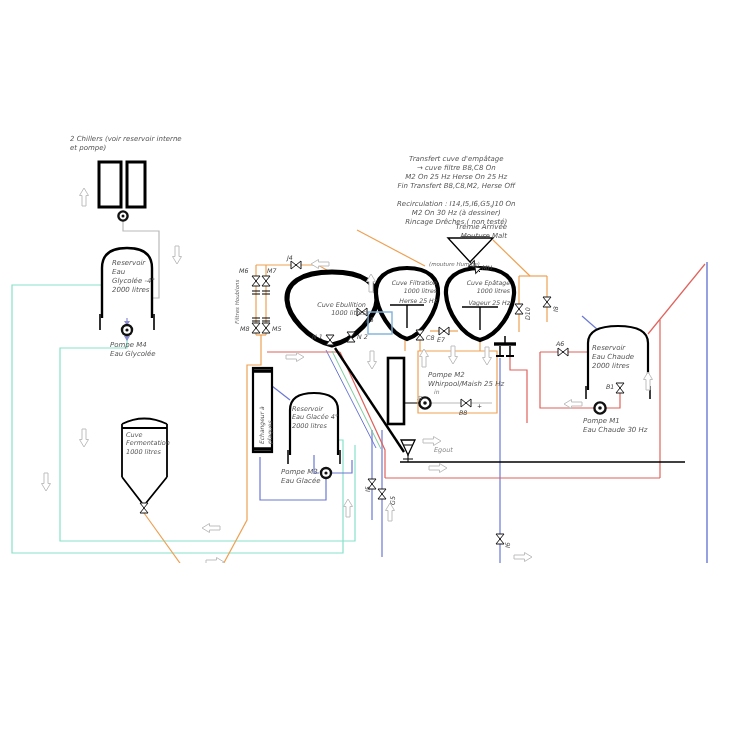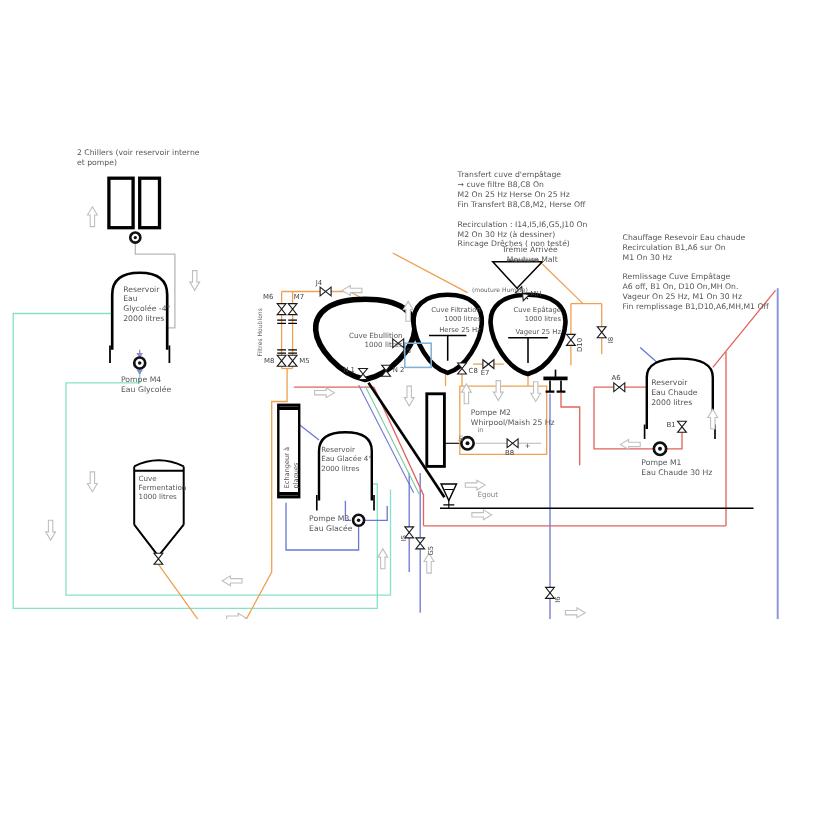--- a/index.html
+++ b/index.html
@@ -1,17 +1,17 @@
 <!DOCTYPE html>
 <html><head>
 <meta charset="utf-8">
 <style>
   html,body{margin:0;padding:0;background:#fff;}
   #canvas{position:relative;width:750px;height:563px;background:#fff;overflow:hidden;
-          font-family:"DejaVu Sans",sans-serif;}
+          font-family:"DejaVu Sans",sans-serif;font-style:italic;}
   svg{position:absolute;left:0;top:0;}
   .lbl{position:absolute;font-size:7px;color:#555;line-height:1.28;white-space:pre-line;}
   .sm{font-size:6px;color:#777;}
   .xs{font-size:5.5px;color:#666;}
   .ctr{text-align:right;}
   .vlabel{position:absolute;font-size:6.3px;color:#444;white-space:pre;}
   .rot{transform:rotate(-90deg);transform-origin:0 0;}
   .wm{position:absolute;font-size:14px;color:#000;font-family:"Liberation Sans",sans-serif;}
   .struck{text-decoration:line-through;}
   .vsym{fill:#fff;stroke:#1a1a1a;stroke-width:1;}
@@ -285,36 +285,28 @@
     <use href="#arrow" class="arr" transform="translate(46,482) rotate(180)"></use>
     <use href="#arrow" class="arr" transform="translate(84,438) rotate(180)"></use>
     <use href="#arrow" class="arr" transform="translate(211,528) rotate(270)"></use>
     <use href="#arrow" class="arr" transform="translate(215,562) rotate(90)"></use>
     <use href="#arrow" class="arr" transform="translate(523,557) rotate(90)"></use>
   </g>
 </svg>
 
 <div class="lbl" style="left:70px;top:135px;">2 Chillers  (voir reservoir interne
 et pompe)</div>
-<div class="lbl" style="left:416px;top:155px;">Transfert cuve d'empâtage
+<div class="lbl" style="left:397px;top:155px;text-align:center;">Transfert cuve d'empâtage
 → cuve filtre B8,C8 On
 M2 On 25 Hz Herse On 25 Hz
 Fin Transfert B8,C8,M2, Herse Off
 
 Recirculation : I14,I5,I6,G5,J10 On
 M2 On 30 Hz (à dessiner)
 Rincage Drêches ( non testé)</div>
-<div class="lbl" style="left:566px;top:212px;">Chauffage Resevoir Eau chaude
-Recirculation B1,A6 sur On
-M1 On 30 Hz
-
-Remlissage Cuve Empâtage
-A6 off, B1 On, D10 On,MH On.
-Vageur On 25 Hz, M1 On 30 Hz
-Fin remplissage B1,D10,A6,MH,M1 Off</div>
 <div class="lbl sm" style="left:88px;top:580px;">Arrivée Eau Froide PVC après
 surpresseur et Charbon Actif et Future CI</div>
 
 <div class="lbl" style="left:112px;top:259px;">Reservoir
 Eau
 Glycolée -4°
 2000 litres</div>
 <div class="lbl" style="left:110px;top:341px;">Pompe M4
 Eau Glycolée</div>
 <div class="lbl" style="left:126px;top:431px;font-size:6.5px;">Cuve

